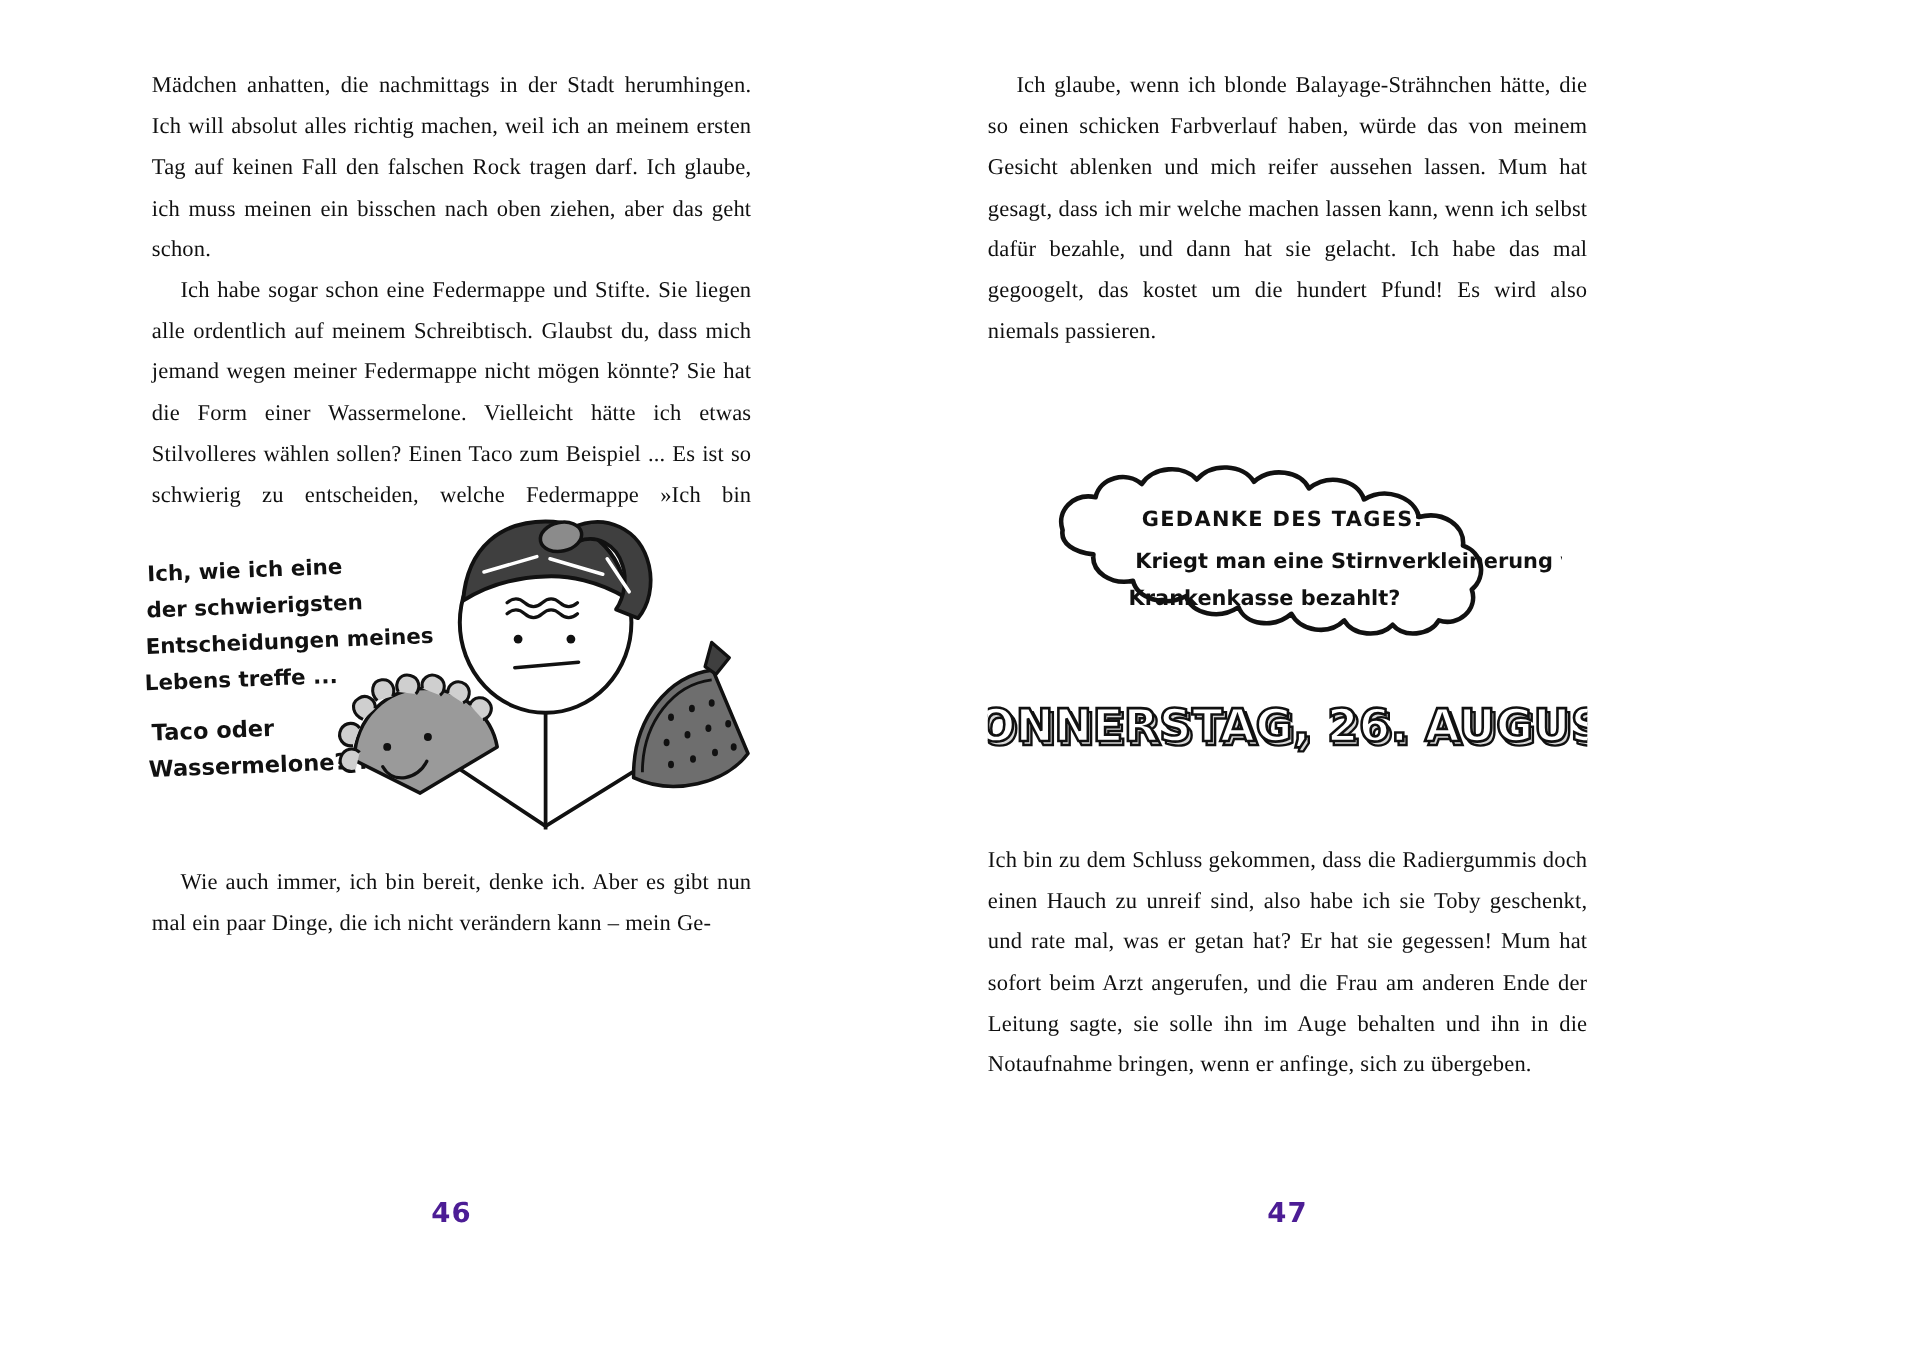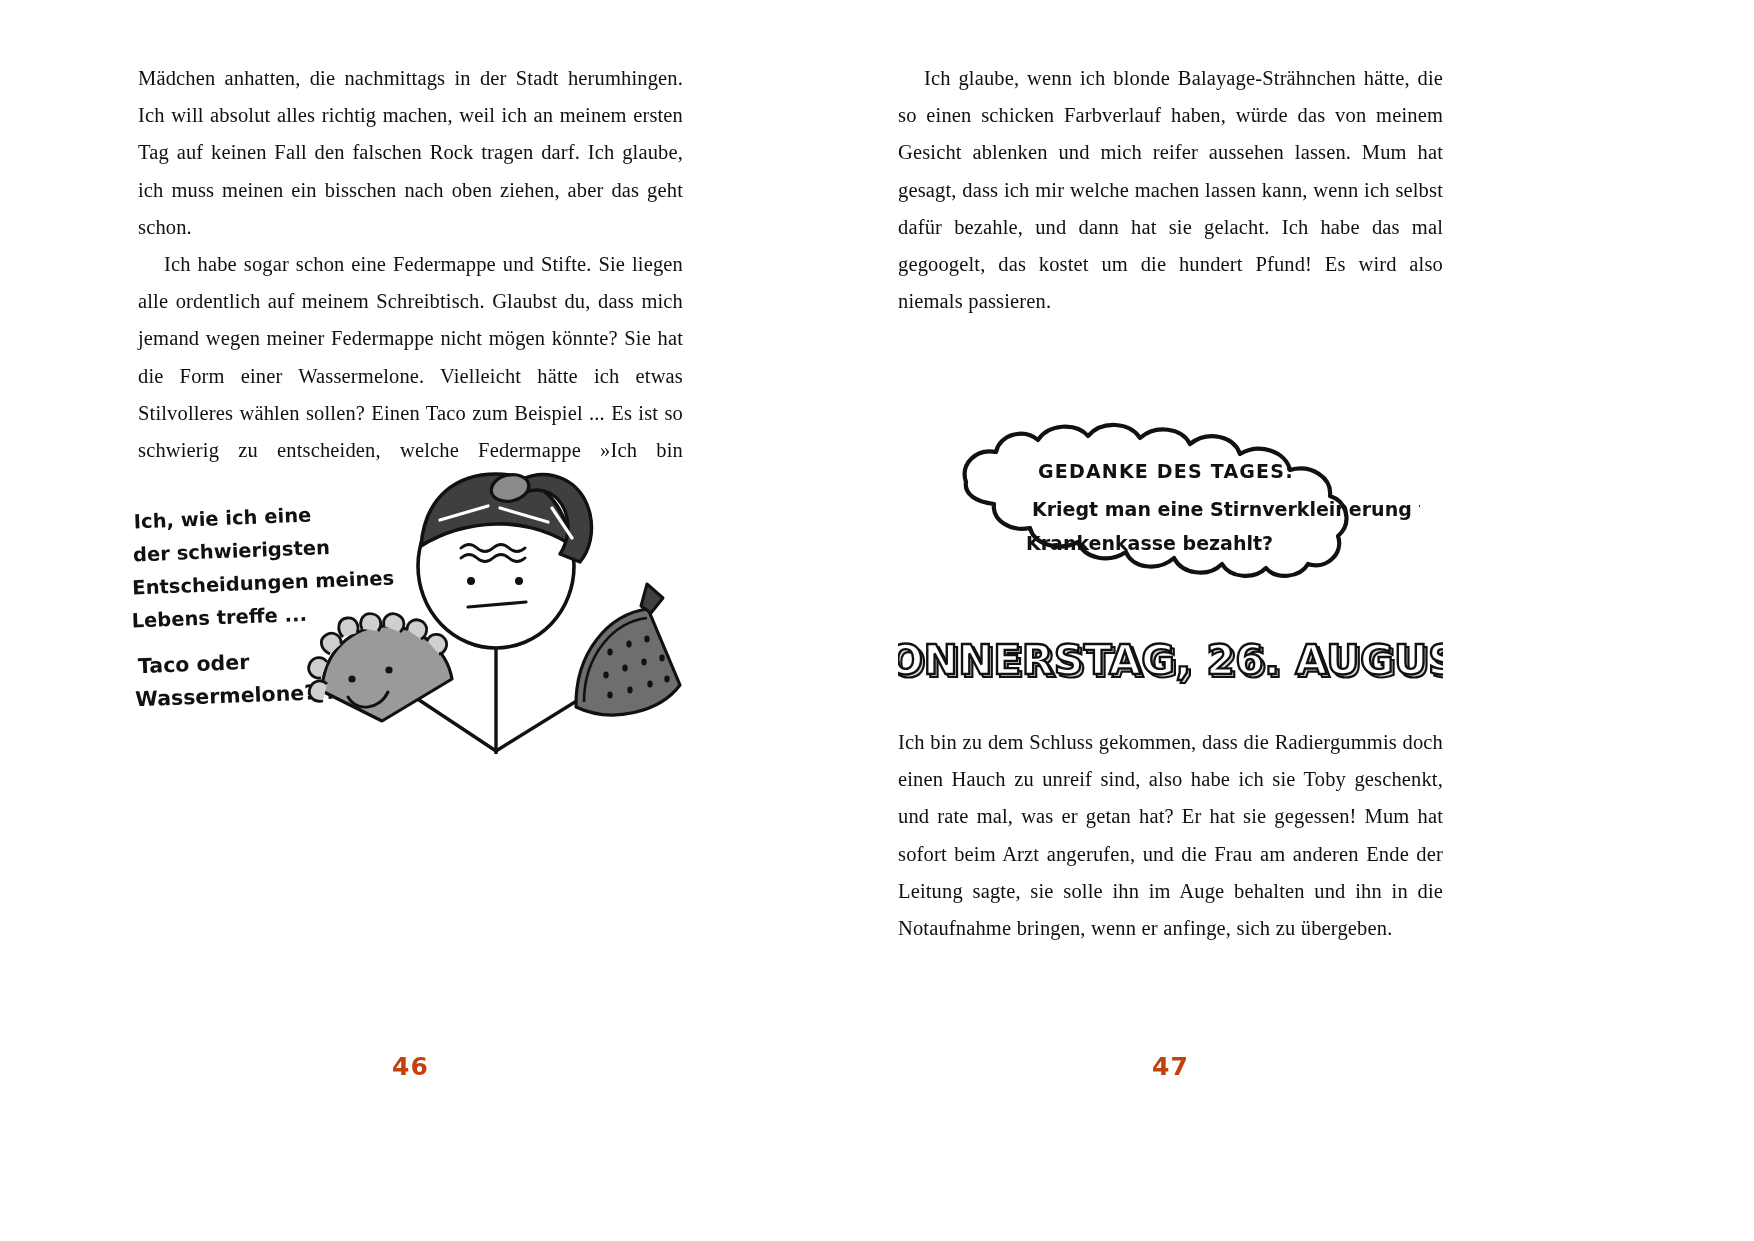--- a/index.html
+++ b/index.html
@@ -70,27 +70,27 @@
     top: 628px;
     width: 545px;
     height: 64px;
     text-align: center;
   }
   #day-heading svg { display: block; width: 100%; height: 100%; }
 
   
   .page-number {
     position: absolute;
-    top: 1052px;
+    top: 1088px;
     width: 545px;
     text-align: center;
     font-family: "DejaVu Sans", sans-serif;
     font-weight: bold;
     font-size: 25px;
-    color: #c2410c;
+    color: #4c1d95;
     letter-spacing: 1px;
   }
   #page-number-left  { left: 138px; }
   #page-number-right { left: 898px; }
 </style>
 </head>
 <body>
 
 <div id="page">
 
@@ -176,20 +176,21 @@
           <path d="M337 92 q8 -7 16 0 q8 7 16 0 q8 -7 16 0 q8 7 16 0"></path>
         </g>
         <circle cx="347" cy="115" r="4" fill="#111111"></circle>
         <circle cx="395" cy="115" r="4" fill="#111111"></circle>
         <path d="M344 141 L402 136" fill="none" stroke="#111111" stroke-width="3.2" stroke-linecap="round"></path>
       </g>
     </svg>
   </div>
 
   <div class="column" id="left-column-2" style="top:784px; left:138px;">
+    <p class="para indent">Wie auch immer, ich bin bereit, denke ich. Aber es gibt nun mal ein paar Dinge, die ich nicht verändern kann – mein Ge-</p>
   </div>
 
   <div class="page-number" id="page-number-left">46</div>
 
   <div class="column" id="right-column">
     <p class="para indent">Ich glaube, wenn ich blonde Balayage-Strähnchen hätte, die so einen schicken Farbverlauf haben, würde das von meinem Gesicht ablenken und mich reifer aussehen lassen. Mum hat gesagt, dass ich mir welche machen lassen kann, wenn ich selbst dafür bezahle, und dann hat sie gelacht. Ich habe das mal gegoogelt, das kostet um die hundert Pfund! Es wird also niemals passieren.</p>
   </div>
 
   <div id="thought-bubble">
     <svg viewBox="0 0 500 160" xmlns="http://www.w3.org/2000/svg">
@@ -220,19 +221,19 @@
     </svg>
   </div>
 
   <div id="day-heading">
     <svg viewBox="0 0 545 64" xmlns="http://www.w3.org/2000/svg">
       <text x="272" y="46" text-anchor="middle" font-family="'DejaVu Sans', sans-serif" font-weight="bold" font-size="41" letter-spacing="0.5" fill="#d8d8d8" stroke="#111111" stroke-width="2.2" transform="translate(3,3)">DONNERSTAG, 26. AUGUST</text>
       <text x="272" y="46" text-anchor="middle" font-family="'DejaVu Sans', sans-serif" font-weight="bold" font-size="41" letter-spacing="0.5" fill="#ffffff" stroke="#111111" stroke-width="2.4">DONNERSTAG, 26. AUGUST</text>
     </svg>
   </div>
 
-  <div class="column" id="right-column-2" style="top:724px; left:898px;">
+  <div class="column" id="right-column-2" style="top:764px; left:898px;">
     <p class="para">Ich bin zu dem Schluss gekommen, dass die Radiergummis doch einen Hauch zu unreif sind, also habe ich sie Toby geschenkt, und rate mal, was er getan hat? Er hat sie gegessen! Mum hat sofort beim Arzt angerufen, und die Frau am anderen Ende der Leitung sagte, sie solle ihn im Auge behalten und ihn in die Notaufnahme bringen, wenn er anfinge, sich zu übergeben.</p>
   </div>
 
   <div class="page-number" id="page-number-right">47</div>
 
 </div>
 
 </body></html>

